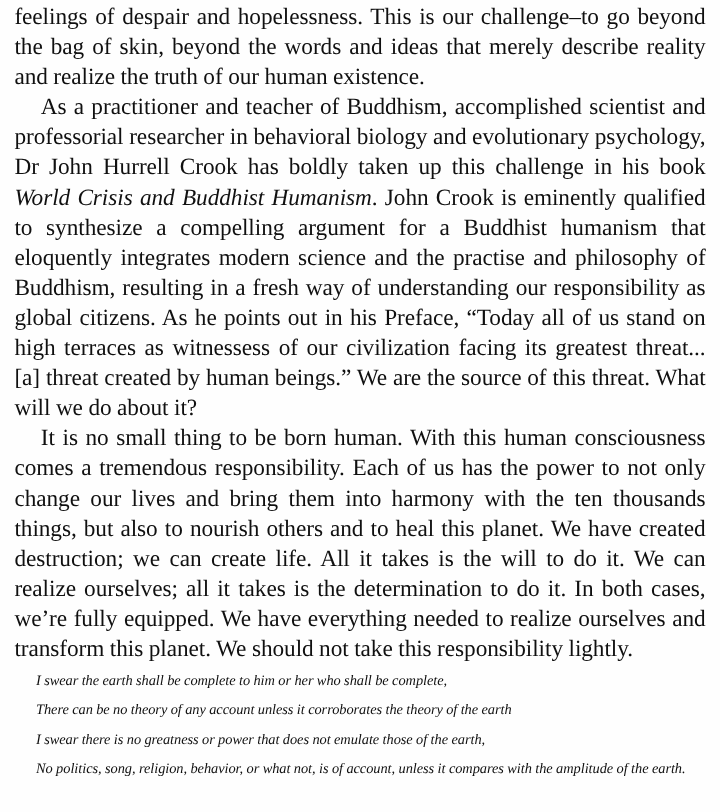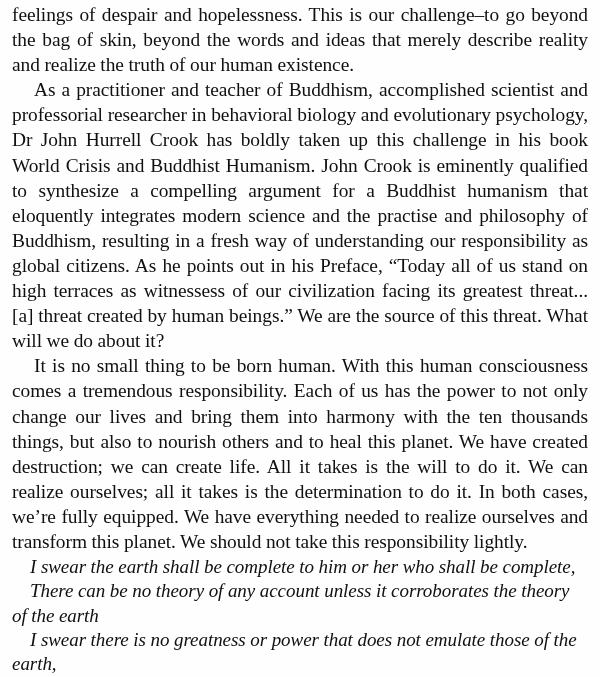--- a/index.html
+++ b/index.html
@@ -33,28 +33,29 @@
     text-align: justify;
     text-indent: 0;
     letter-spacing: -0.05px;
     word-spacing: -0.2px;
     -webkit-font-smoothing: none;
   }
   p.para.indent {
     text-indent: 22px;
   }
   p.para .title-italic {
+    font-style: italic;
   }
   .verse-block {
     padding: 1px 12px 0 12px;
     box-sizing: border-box;
   }
   p.verse {
     margin: 0;
-    font-size: 19px;
+    font-size: 12px;
     line-height: 24.3px;
     font-style: italic;
     text-align: left;
     text-indent: 18px;
     letter-spacing: -0.05px;
     word-spacing: -0.1px;
   }
 </style>
 </head>
 <body>

